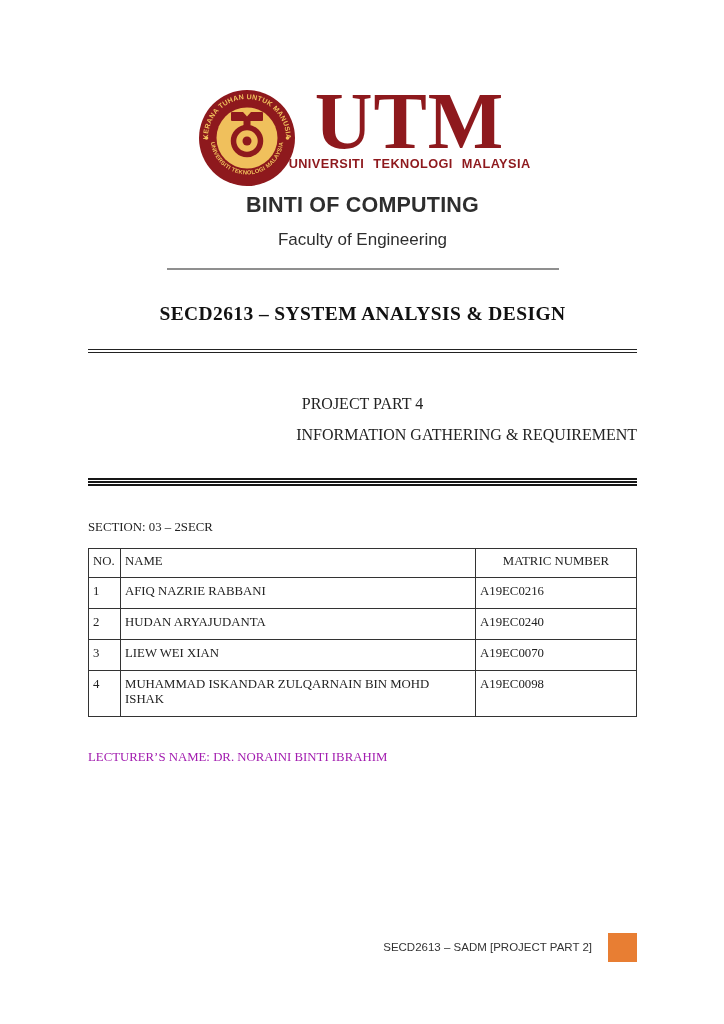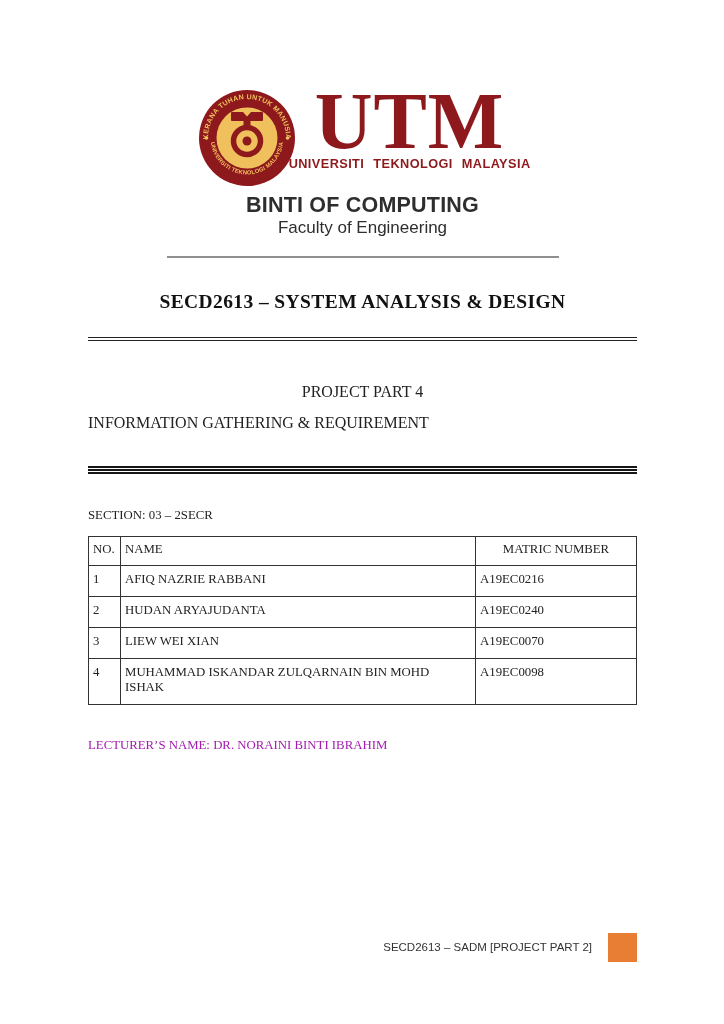--- a/index.html
+++ b/index.html
@@ -45,21 +45,21 @@
   .school {
     margin-top:5px;
     text-align:center;
     font-family:"Liberation Sans", sans-serif;
     font-weight:bold;
     font-size:21.5px;
     letter-spacing:0.2px;
     color:#2e2e2e;
   }
   .faculty {
-    margin-top:0;
+    margin-top:12px;
     text-align:center;
     font-family:"Liberation Sans", sans-serif;
     font-size:17px;
     color:#2e2e2e;
   }
 
   
   .divider-thin {
     width:392px;
     margin:18px auto 0;
@@ -85,21 +85,21 @@
   
   .doc-title {
     margin-top:33px;
     text-align:center;
     font-weight:bold;
     font-size:19.5px;
     letter-spacing:0.4px;
     color:#111;
   }
   .doc-sub1 { margin-top:42px; text-align:center; font-size:16px; color:#222; }
-  .doc-sub2 { margin-top:13px; text-align:left; font-size:16px; color:#222; }
+  .doc-sub2 { margin-top:13px; text-align:right; font-size:16px; color:#222; }
 
   
   .section-line { margin-top:34px; font-size:12.8px; color:#222; }
   .course-line  { margin-top:19px; font-size:12.8px; color:#222; }
 
   
   table.members {
     margin-top:13px;
     width:100%;
     border-collapse:collapse;

